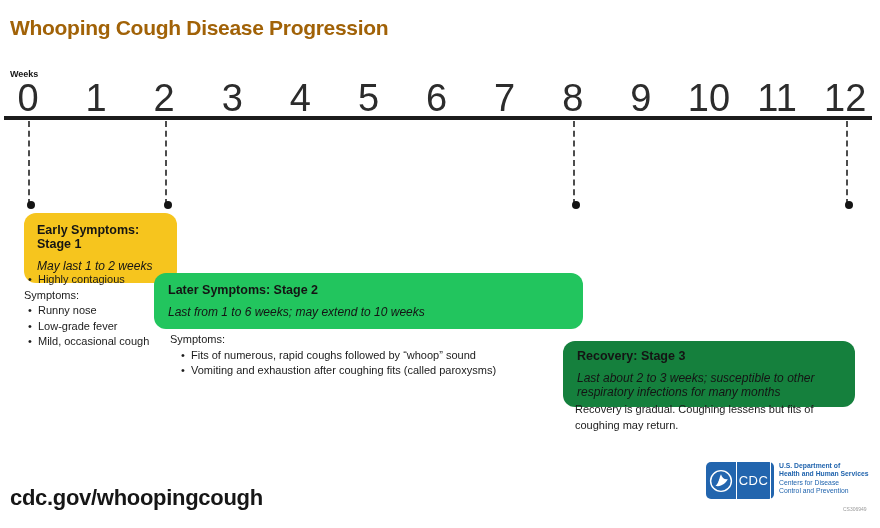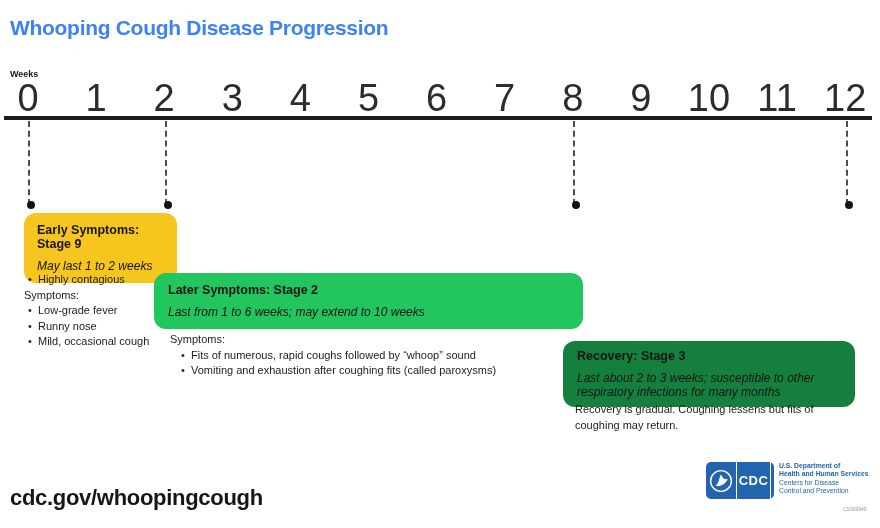--- a/index.html
+++ b/index.html
@@ -1,20 +1,20 @@
 <!DOCTYPE html>
 <html><head>
 <meta charset="utf-8">
 <style>
   html,body{margin:0;padding:0;background:#fff;}
   .canvas{position:relative;width:880px;height:528px;background:#ffffff;
           font-family:"Liberation Sans",sans-serif;color:#1b1b1b;overflow:hidden;}
 
   .title{position:absolute;left:10px;top:16px;margin:0;font-size:21px;font-weight:bold;
-         letter-spacing:-0.3px;color:#3b82f6;}
+         letter-spacing:-0.3px;color:#a16207;}
 
   .weeks-label{position:absolute;left:10px;top:69px;font-size:9px;font-weight:bold;color:#161616;}
 
   .ticks{position:absolute;left:0;top:79px;width:880px;height:38px;}
   .tick{position:absolute;top:0;transform:translateX(-50%);font-size:38px;font-weight:300;
         color:#2c2c2c;line-height:38px;}
 
   .axis{position:absolute;left:4px;right:8px;top:116px;border-top:4px solid #1c1c1c;}
 
   .drop{position:absolute;top:121px;height:84px;width:0;border-left:2px dashed #4d4d4d;}
@@ -37,21 +37,21 @@
   .indent-sm{padding-left:4px;}
   .indent{padding-left:11px;}
 
   .footer-url{position:absolute;left:10px;top:485px;font-size:22px;font-weight:bold;
               letter-spacing:-0.3px;color:#161616;}
 
   .logo-group{position:absolute;left:706px;top:462px;display:flex;align-items:flex-start;}
   .logo-box{width:58px;height:37px;background:#2265ae;border-radius:5px;display:flex;
             align-items:center;justify-content:center;gap:3px;padding:0 5px;flex:none;}
   .eagle{width:24px;height:24px;flex:none;}
-  .cdc-acronym{color:#fff;font-weight:bold;font-size:13px;letter-spacing:0.5px;
+  .cdc-acronym{color:#fff;font-weight:normal;font-size:13px;letter-spacing:0.5px;
                border:1.5px solid #fff;padding:14px 2px;line-height:1;}
   .dept{margin-left:5px;font-size:6.8px;line-height:8.4px;color:#2265ae;width:90px;}
   .dept .bold{font-weight:bold;}
   .doc-code{position:absolute;left:843px;top:506px;font-size:5px;color:#9a9a9a;}
 </style>
 </head>
 <body>
 
 <div class="canvas">
 
@@ -76,28 +76,28 @@
   </div>
 
   <div class="axis"></div>
 
   <div class="drop" style="left:28px"></div>
   <div class="drop" style="left:165px"></div>
   <div class="drop" style="left:573px"></div>
   <div class="drop" style="left:846px"></div>
 
   <section class="card card1">
-    <div class="card-title">Early Symptoms: Stage 9</div>
+    <div class="card-title">Early Symptoms: Stage 1</div>
     <div class="card-duration">May last 1 to 2 weeks</div>
   </section>
   <div class="notes notes1">
     <div class="line indent-sm">•  Highly contagious</div>
     <div class="line">Symptoms:</div>
+    <div class="line indent-sm">•  Runny nose</div>
     <div class="line indent-sm">•  Low-grade fever</div>
-    <div class="line indent-sm">•  Runny nose</div>
     <div class="line indent-sm">•  Mild, occasional cough</div>
   </div>
 
   <section class="card card2">
     <div class="card-title">Later Symptoms: Stage 2</div>
     <div class="card-duration">Last from 1 to 6 weeks; may extend to 10 weeks</div>
   </section>
   <div class="notes notes2">
     <div class="line">Symptoms:</div>
     <div class="line indent">•  Fits of numerous, rapid coughs followed by “whoop” sound</div>

